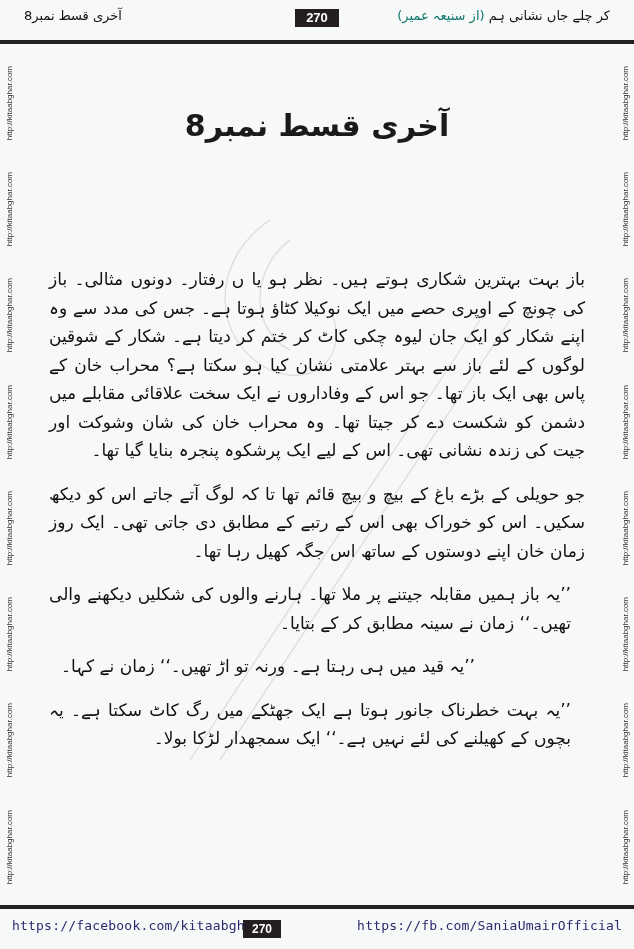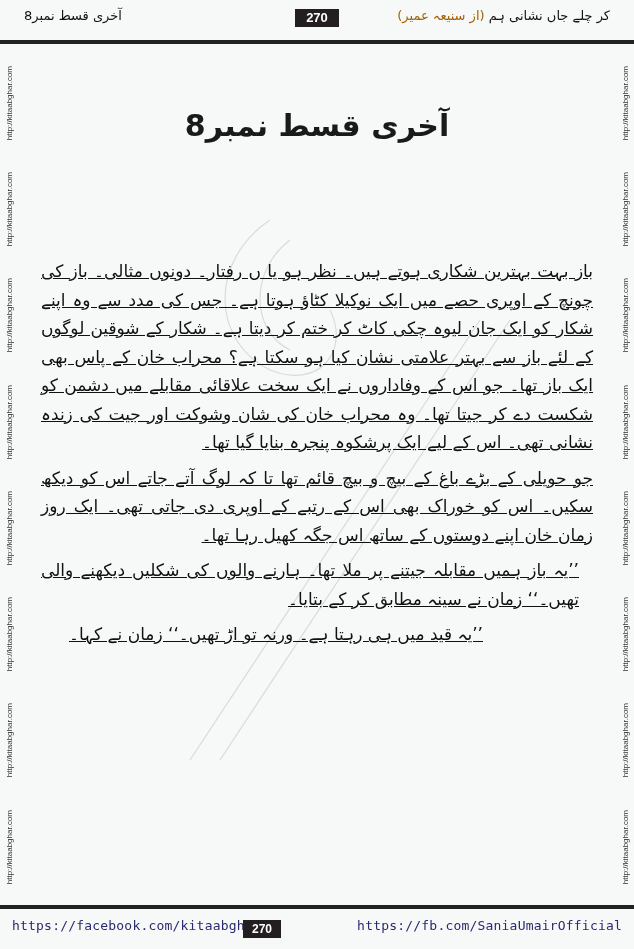--- a/index.html
+++ b/index.html
@@ -13,21 +13,21 @@
       position: absolute; left: 0; top: 0; width: 634px; height: 34px;
     }
     .header-left {
       position: absolute; left: 24px; top: 8px; font-size: 13px; direction: rtl;
       font-family: "DejaVu Sans", sans-serif; color: #111;
     }
     .header-right {
       position: absolute; right: 24px; top: 8px; font-size: 13px; direction: rtl;
       font-family: "DejaVu Sans", sans-serif; color: #111;
     }
-    .header-right .author { color: #a16207; }
+    .header-right .author { color: #0f766e; }
     .page-badge {
       position: absolute; left: 295px; top: 9px; width: 44px; height: 18px;
       background: #231f20; color: #fff; font-family: "Liberation Sans", sans-serif;
       font-weight: bold; font-size: 13px; text-align: center; line-height: 18px;
     }
     .rule-top { position: absolute; left: 0; top: 40px; width: 634px; height: 4px; background: #222; }
     .rule-bottom { position: absolute; left: 0; top: 905px; width: 634px; height: 4px; background: #222; }
     .side-watermark {
       position: absolute; top: 50px; width: 14px; height: 850px;
       display: flex; flex-direction: column; justify-content: space-around; align-items: center;
@@ -41,21 +41,21 @@
     .title {
       position: absolute; left: 0; width: 634px; top: 108px; text-align: center;
       direction: rtl; font-size: 30px; font-weight: bold; color: #1a1a1a;
       font-family: "DejaVu Sans", sans-serif;
     }
     .content {
       position: absolute; left: 34px; right: 34px; top: 250px;
       direction: rtl; text-align: justify; font-size: 17px; line-height: 28.5px;
       font-family: "DejaVu Sans", sans-serif; color: #111;
     }
-    .content p { margin: 7px; text-decoration: underline; }
+    .content p { margin: 15px; }
     .content p.indent { padding-right: 14px; }
     .content p.indent2 { padding-right: 110px; }
     .watermark-big {
       position: absolute; left: 150px; top: 200px; width: 380px; height: 560px;
       pointer-events: none; opacity: 0.18;
     }
     .footer {
       position: absolute; left: 0; top: 912px; width: 634px; height: 37px;
     }
     .footer-left {
@@ -112,23 +112,24 @@
     <path d="M140 40 C 100 70, 100 130, 140 150"></path>
     <path d="M40 560 L 330 120"></path>
     <path d="M70 560 L 360 120"></path>
   </g>
 </svg>
 
 <div class="title">آخری قسط نمبر8</div>
 
 <div class="content">
   <p>باز بہت بہترین شکاری ہوتے ہیں۔ نظر ہو یا ں رفتار۔ دونوں مثالی۔ باز کی چونچ کے اوپری حصے میں ایک نوکیلا کٹاؤ ہوتا ہے۔ جس کی مدد سے وہ اپنے شکار کو ایک جان لیوہ چکی کاٹ کر ختم کر دیتا ہے۔ شکار کے شوقین لوگوں کے لئے باز سے بہتر علامتی نشان کیا ہو سکتا ہے؟ محراب خان کے پاس بھی ایک باز تھا۔ جو اس کے وفاداروں نے ایک سخت علاقائی مقابلے میں دشمن کو شکست دے کر جیتا تھا۔ وہ محراب خان کی شان وشوکت اور جیت کی زندہ نشانی تھی۔ اس کے لیے ایک پرشکوہ پنجرہ بنایا گیا تھا۔</p>
-  <p>جو حویلی کے بڑے باغ کے بیچ و بیچ قائم تھا تا کہ لوگ آتے جاتے اس کو دیکھ سکیں۔ اس کو خوراک بھی اس کے رتبے کے اوپری دی جاتی تھی۔ ایک روز زمان خان اپنے دوستوں کے ساتھ اس جگہ کھیل رہا تھا۔</p>
+  <p>جو حویلی کے بڑے باغ کے بیچ و بیچ قائم تھا تا کہ لوگ آتے جاتے اس کو دیکھ سکیں۔ اس کو خوراک بھی اس کے رتبے کے مطابق دی جاتی تھی۔ ایک روز زمان خان اپنے دوستوں کے ساتھ اس جگہ کھیل رہا تھا۔</p>
   <p class="indent">’’یہ باز ہمیں مقابلہ جیتنے پر ملا تھا۔ ہارنے والوں کی شکلیں دیکھنے والی تھیں۔‘‘ زمان نے سینہ مطابق کر کے بتایا۔</p>
   <p class="indent2">’’یہ قید میں ہی رہتا ہے۔ ورنہ تو اڑ تھیں۔‘‘ زمان نے کہا۔</p>
+  <p class="indent">’’یہ بہت خطرناک جانور ہوتا ہے ایک جھٹکے میں رگ کاٹ سکتا ہے۔ یہ بچوں کے کھیلنے کی لئے نہیں ہے۔‘‘ ایک سمجھدار لڑکا بولا۔</p>
 </div>
 
 <div class="rule-bottom"></div>
 <div class="footer">
   <div class="footer-left">https://facebook.com/kitaabghar</div>
   <div class="footer-badge">270</div>
   <div class="footer-right">https://fb.com/SaniaUmairOfficial</div>
 </div>
 
 </body></html>

